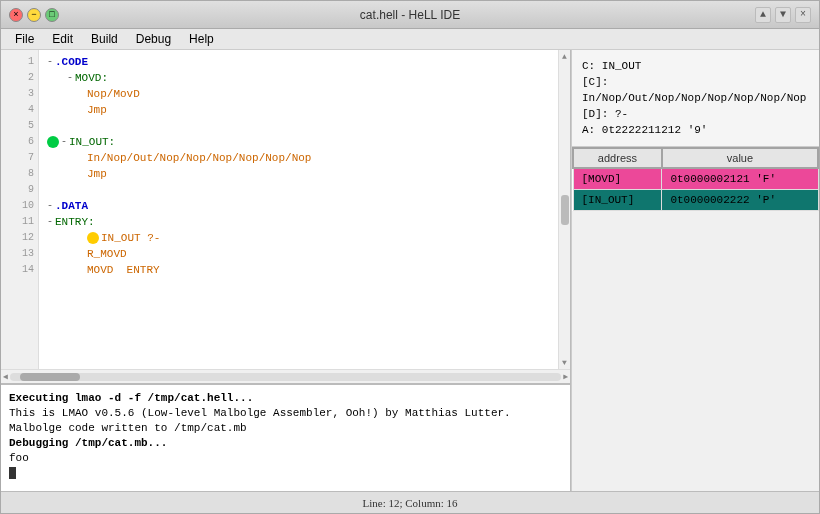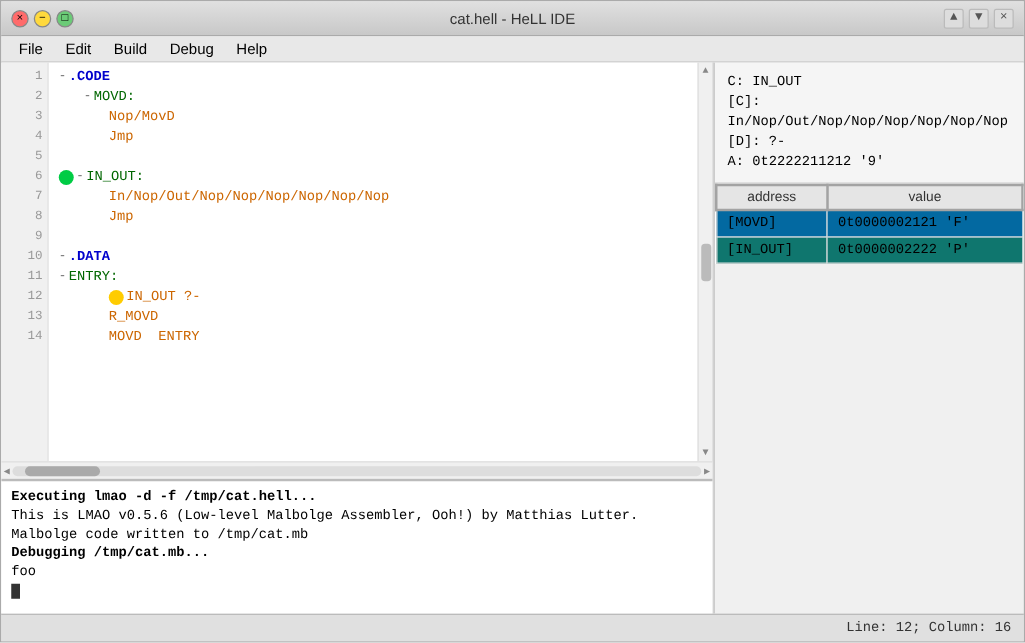--- a/index.html
+++ b/index.html
@@ -259,33 +259,33 @@
       border: 1px solid #ddd;
       padding: 4px 8px;
       font-size: 11px;
     }
 
     .register-table tr.highlighted td {
       background: #0f766e;
     }
 
     .register-table tr:not(.highlighted) td {
-      background: #0369a1;
+      background: #ec4899;
     }
 
     
     .status-bar {
       height: 22px;
       background: #e0e0e0;
       border-top: 1px solid #bbb;
       display: flex;
       align-items: center;
-      justify-content: flex-end;
+      justify-content: center;
       padding: 0 10px;
-      font-family: Liberation Mono, monospace;
+      font-family: Liberation Serif, serif;
       font-size: 11px;
       color: #333;
     }
     .nav-arrow {
       font-size: 10px;
       cursor: pointer;
       color: #555;
       width: 16px;
       height: 16px;
       display: flex;

